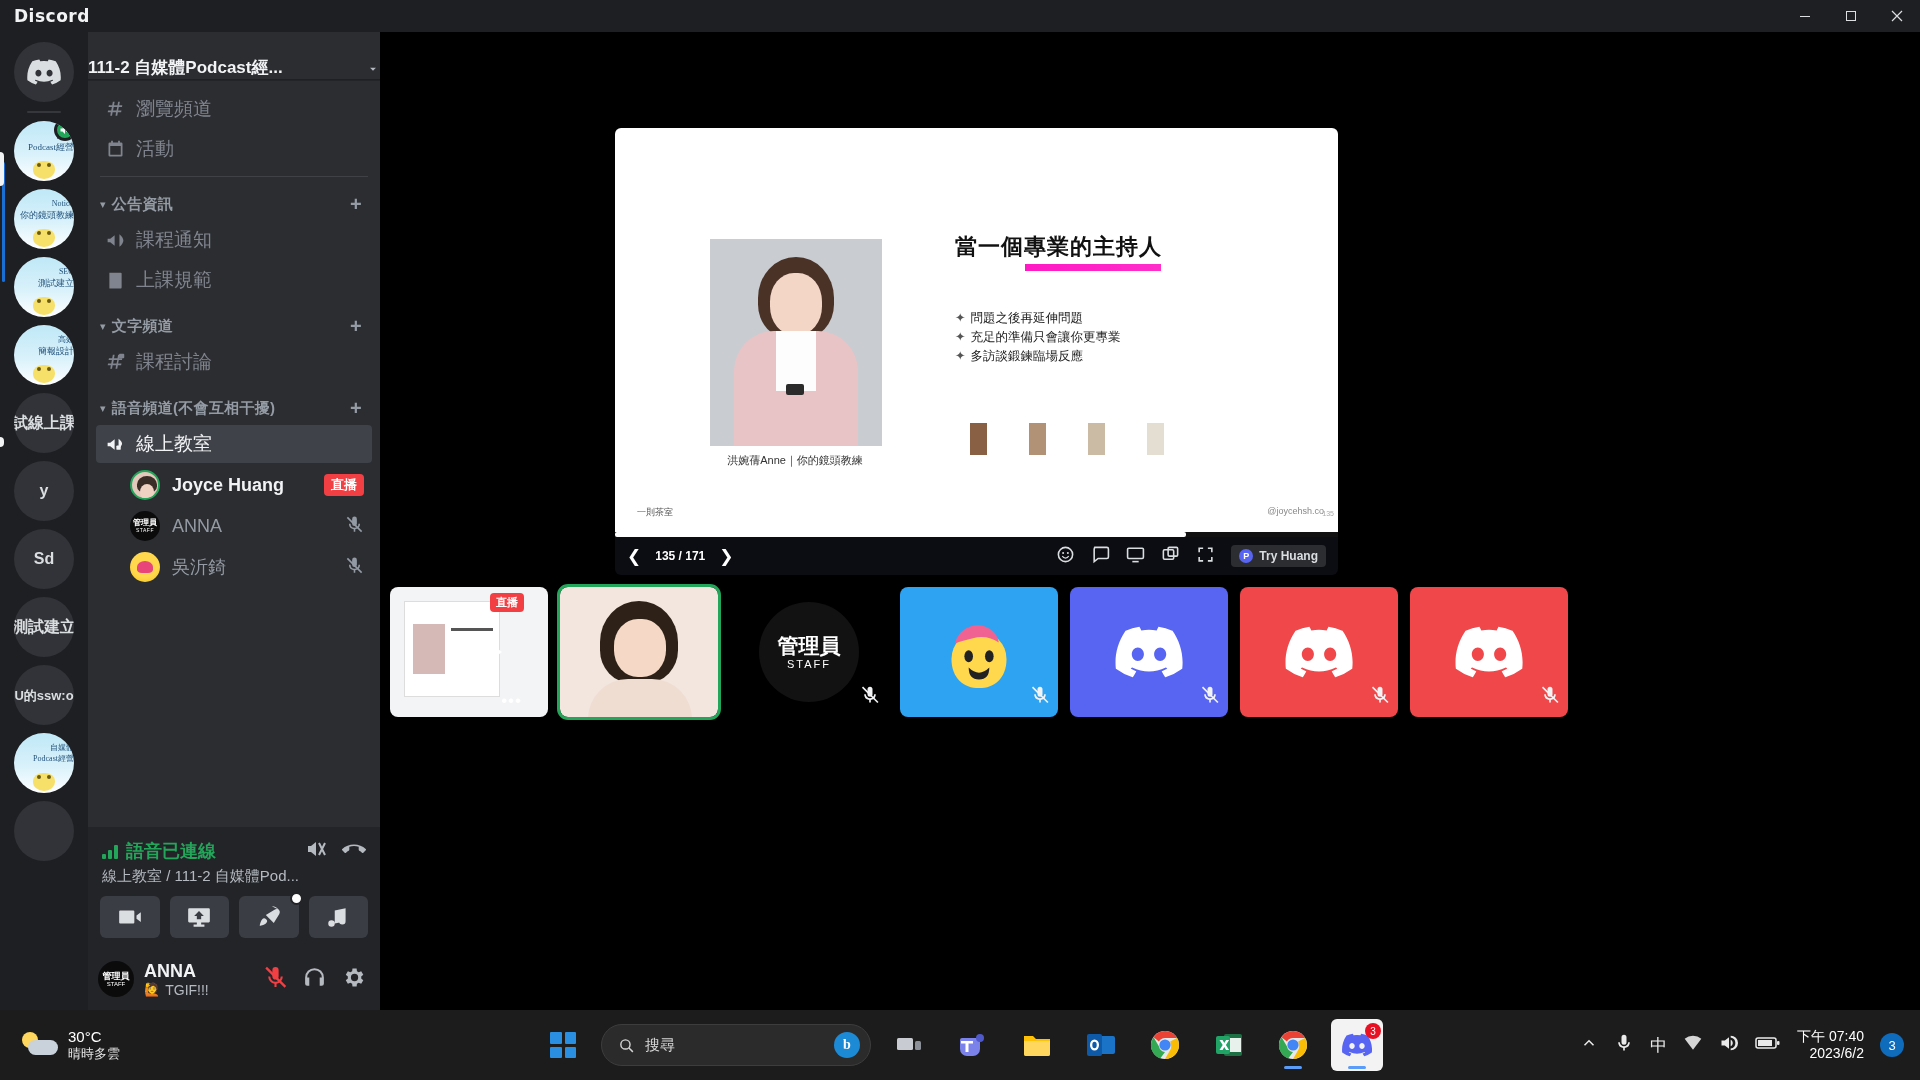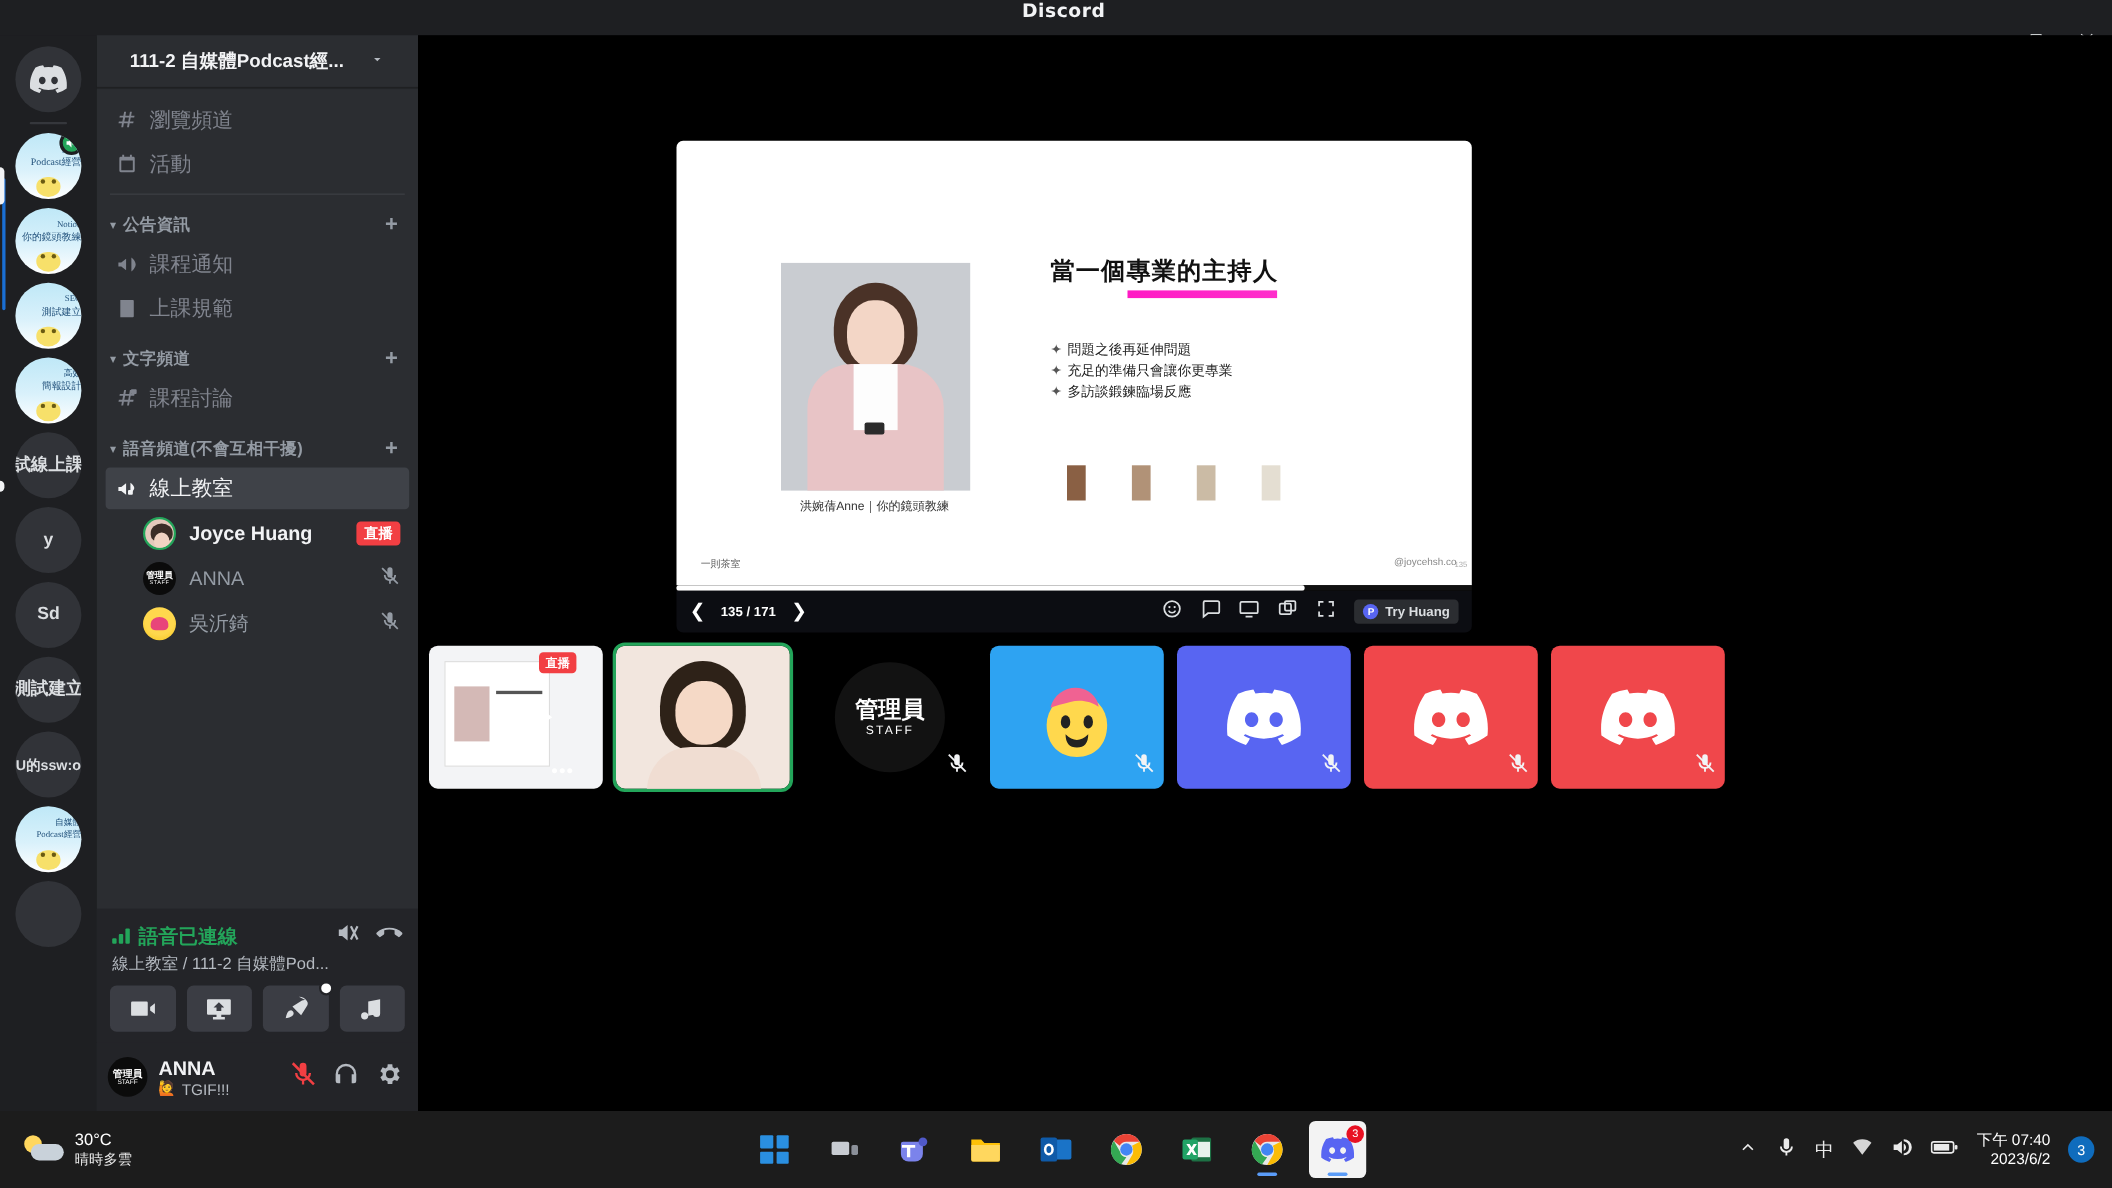--- a/index.html
+++ b/index.html
@@ -10,21 +10,21 @@
     overflow: hidden;
   }
   
   #app {
     position: absolute; left: 0; top: 0; width: 1920px; height: 1010px;
     background: #1e1f22;
   }
   
   #titlebar {
     position: absolute; left: 0; top: 0; width: 1920px; height: 32px;
-    background: #1e1f22; display: flex; align-items: center; flex-direction: column;
+    background: #1e1f22; display: flex; align-items: center;
   }
   #titlebar .brand {
     color: #f2f3f5; font-weight: bold; font-size: 17px; letter-spacing: .5px;
     margin-left: 14px; font-family: "DejaVu Sans", sans-serif;
   }
   #win-controls { margin-left: auto; display: flex; height: 32px; }
   #win-controls .wbtn {
     width: 46px; height: 32px; display:flex; align-items:center; justify-content:center;
     color:#dcdee1; font-size: 13px;
   }
@@ -70,21 +70,21 @@
 
   
   #rail-scroll { position:absolute; left:2px; top:130px; width:3px; height:120px; background:#1a6fd4; border-radius:2px;}
 
   
   #channels {
     position: absolute; left: 88px; top: 32px; width: 292px; height: 978px;
     background: #2b2d31; display: flex; flex-direction: column;
   }
   #guild-header {
-    height: 48px; padding: 0 30px; display:flex; align-items:center;
+    height: 48px; padding: 0 0; display:flex; align-items:flex-end;
     border-bottom: 1px solid #1f2022; box-shadow: 0 1px 0 rgba(0,0,0,.2);
   }
   #guild-header .gname {
     color:#f2f3f5; font-weight:bold; font-size:17px; white-space:nowrap;
     overflow:hidden; text-overflow:ellipsis; flex:1;
   }
   #guild-header .chev { color:#b5bac1; font-size:13px; margin-left:8px; }
   #chan-scroll { flex:1; overflow:hidden; padding-top: 8px; }
   .chan {
     display:flex; align-items:center; gap:10px; height:38px;
@@ -763,20 +763,28 @@
   <div id="tb-center">
     <div class="tbi">
       <span id="winlogo">
           <span></span>
           <span></span>
           <span></span>
           <span></span>
         </span>
     </div>
 
+    <div id="searchbox">
+      <svg class="mag" viewBox="0 0 24 24">
+          <circle cx="10.5" cy="10.5" r="6.5" fill="none" stroke="#d6d6d6" stroke-width="2"></circle>
+          <path d="M15.5 15.5 21 21" stroke="#d6d6d6" stroke-width="2"></path>
+        </svg>
+      <span>搜尋</span>
+      <span class="bing">b</span>
+    </div>
 
     <div class="tbi">
       <svg width="28" height="28" viewBox="0 0 28 28">
         <rect x="2" y="7" width="16" height="12" rx="1.5" fill="#c8ccd2"></rect>
         <rect x="20" y="10" width="6" height="9" rx="1.5" fill="#8b9099"></rect>
       </svg>
     </div>
 
     <div class="tbi">
       <svg width="30" height="30" viewBox="0 0 30 30">

